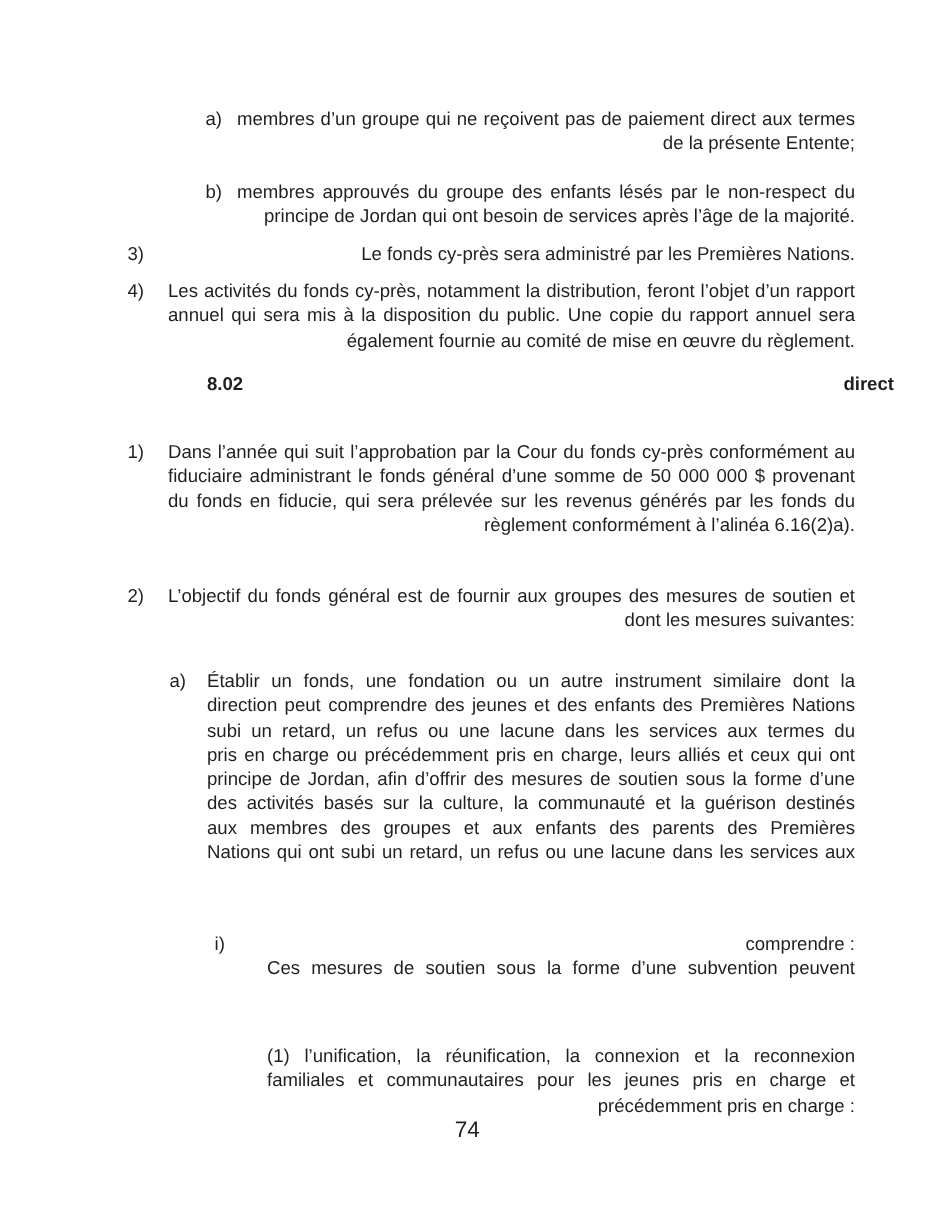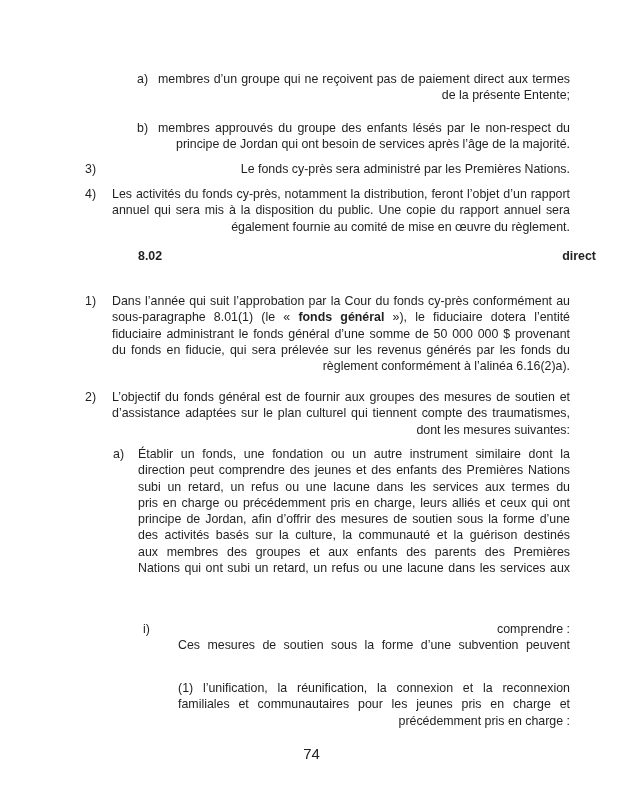--- a/index.html
+++ b/index.html
@@ -58,30 +58,28 @@
   </div>
 
   <div class="blk heading" style="left:112px; top:248px; width:458px; padding-left:37px;margin-left:26px;">
     <span class="lbl">8.02</span>
     <div class="ln">direct</div>
   </div>
 
   <div class="blk" style="left:85px; top:293px; width:485px; padding-left:27px;">
     <span class="lbl">1)</span>
     <div class="ln j">Dans l’année qui suit l’approbation par la Cour du fonds cy-près conformément au</div>
-    <div class="ln j"><span>sous-paragraphe 8.01(1) (le « </span><b>fonds général</b><span> »), le fiduciaire dotera l’entité</span></div>
     <div class="ln j">fiduciaire administrant le fonds général d’une somme de 50 000 000 $ provenant</div>
     <div class="ln j">du fonds en fiducie, qui sera prélevée sur les revenus générés par les fonds du</div>
     <div class="ln">règlement conformément à l’alinéa 6.16(2)a).</div>
   </div>
 
   <div class="blk" style="left:85px; top:389px; width:485px; padding-left:27px;">
     <span class="lbl">2)</span>
     <div class="ln j">L’objectif du fonds général est de fournir aux groupes des mesures de soutien et</div>
-    <div class="ln j">d’assistance adaptées sur le plan culturel qui tiennent compte des traumatismes,</div>
     <div class="ln">dont les mesures suivantes:</div>
   </div>
 
   <div class="blk" style="left:113px; top:446px; width:457px; padding-left:25px;">
     <span class="lbl">a)</span>
     <div class="ln j">Établir un fonds, une fondation ou un autre instrument similaire dont la</div>
     <div class="ln j">direction peut comprendre des jeunes et des enfants des Premières Nations</div>
     <div class="ln j">subi un retard, un refus ou une lacune dans les services aux termes du</div>
     <div class="ln j">pris en charge ou précédemment pris en charge, leurs alliés et ceux qui ont</div>
     <div class="ln j">principe de Jordan, afin d’offrir des mesures de soutien sous la forme d’une</div>
@@ -89,21 +87,21 @@
     <div class="ln j">aux membres des groupes et aux enfants des parents des Premières</div>
     <div class="ln j">Nations qui ont subi un retard, un refus ou une lacune dans les services aux</div>
   </div>
 
   <div class="blk" style="left:143px; top:621px; width:427px; padding-left:35px;">
     <span class="lbl">i)</span>
     <div class="ln">comprendre :</div>
     <div class="ln j">Ces mesures de soutien sous la forme d’une subvention peuvent</div>
   </div>
 
-  <div class="blk" style="left:178px; top:680px; width:392px;">
+  <div class="blk" style="left:178px; top:696px; width:392px;">
     <div class="ln j">(1) l’unification, la réunification, la connexion et la reconnexion</div>
     <div class="ln j">familiales et communautaires pour les jeunes pris en charge et</div>
     <div class="ln">précédemment pris en charge :</div>
   </div>
 
   <div class="pagenum">74</div>
 
 </div>
 
 </body></html>

